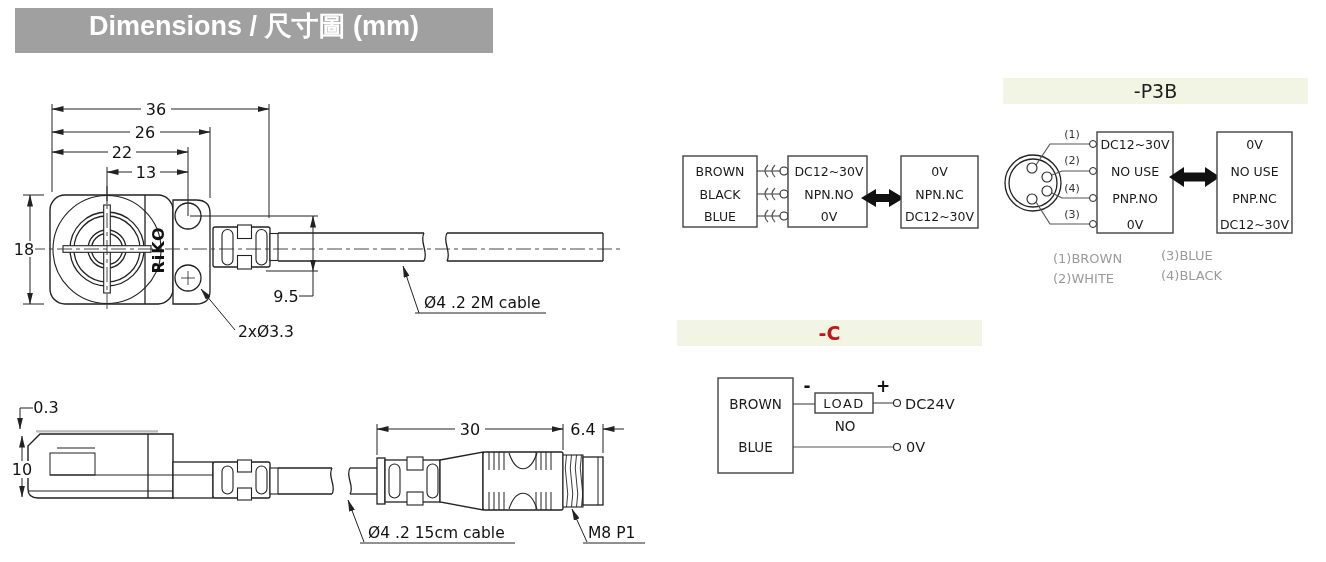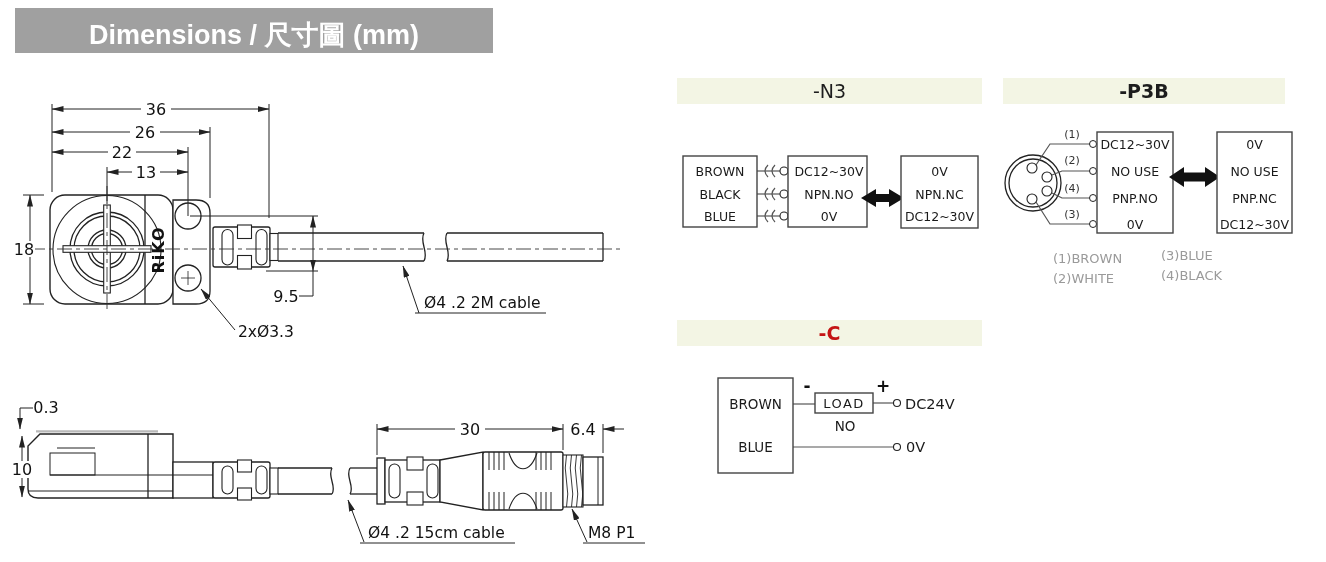--- a/index.html
+++ b/index.html
@@ -1,19 +1,19 @@
 <!DOCTYPE html>
 <html><head>
 <meta charset="utf-8">
 <style>
   html,body{margin:0;padding:0;background:#ffffff;}
   body{font-family:"DejaVu Sans","Liberation Sans",sans-serif;}
   #page{position:relative;width:1326px;height:562px;background:#fff;overflow:hidden;}
   .banner{position:absolute;top:8px;height:45px;background:#a0a0a0;color:#fff;
-          display:flex;align-items:flex-end;justify-content:center;
+          display:flex;align-items:flex-start;justify-content:center;
           font-family:"Liberation Sans",sans-serif;font-weight:bold;font-size:27px;}
   .band{position:absolute;height:26px;background:#f3f5e4;display:flex;align-items:center;justify-content:center;
         font-size:19px;color:#1d1d1d;font-family:"DejaVu Sans",sans-serif;}
   .band.red{color:#c41414;font-weight:bold;}
   svg{position:absolute;overflow:visible;}
   svg text{font-family:"DejaVu Sans","Liberation Sans",sans-serif;fill:#111;}
   .dimtxt{font-size:16px;}
   .lbltxt{font-size:15.5px;}
   .boxtxt{font-size:12.5px;fill:#1a1a1a;}
   .pintxt{font-size:11px;fill:#333;}
@@ -26,24 +26,21 @@
 </style>
 </head>
 <body>
 
 <div id="page">
 
   <div class="banner" style="left:15px;width:478px;">
     <span>Dimensions / 尺寸圖 (mm)</span>
   </div>
 
-  <div class="band" style="left:677px;top:78px;width:305px;">
-    <span>-N3</span>
-  </div>
-  <div class="band" style="left:1003px;top:78px;width:282px;font-weight:bold;">
+  <div class="band" style="left:1003px;top:78px;width:305px;">
     <span>-P3B</span>
   </div>
   <div class="band red" style="left:677px;top:320px;width:305px;">
     <span>-C</span>
   </div>
 
   <svg style="left:10px;top:100px;" width="650" height="250" viewBox="10 100 650 250">
     <defs>
       <marker id="arrT" viewBox="0 0 12 6" markerWidth="12" markerHeight="6" refX="11.5" refY="3" orient="auto-start-reverse" markerUnits="userSpaceOnUse">
         <path d="M0,0 L12,3 L0,6 Z" fill="#222"></path>

